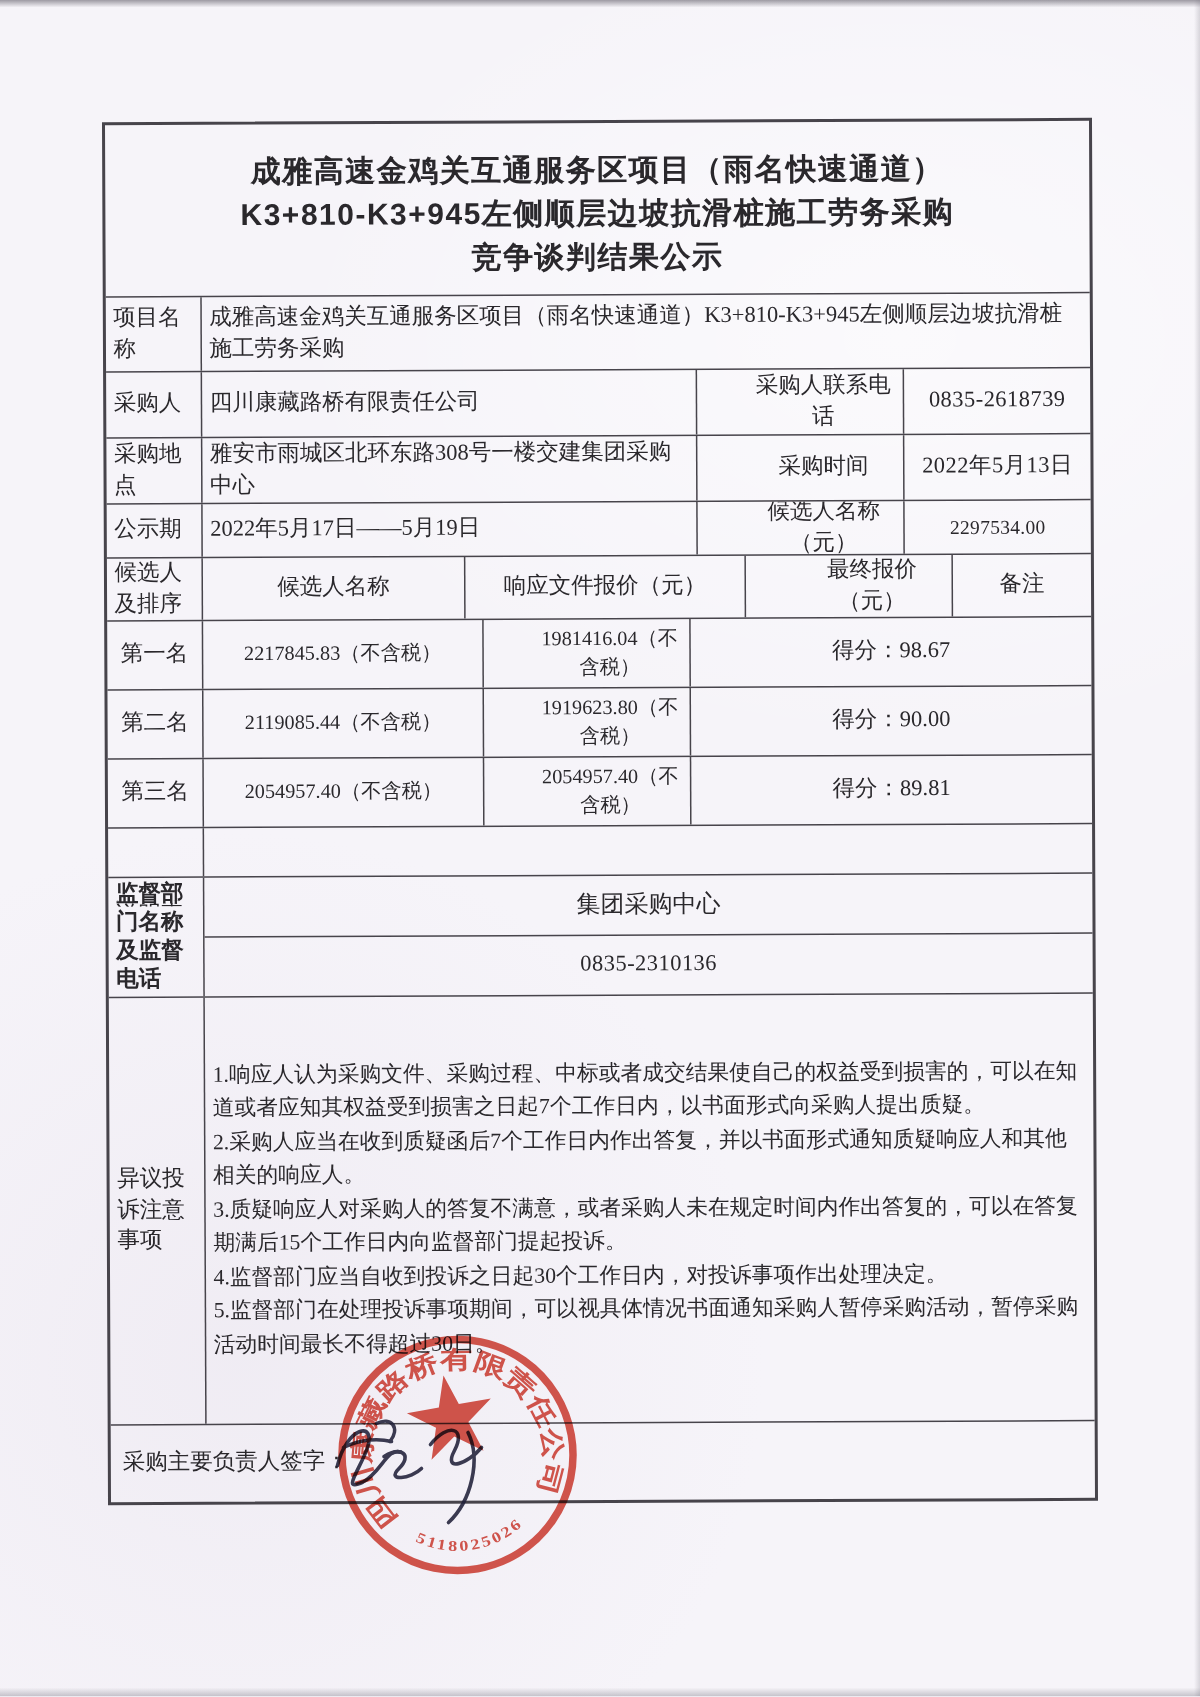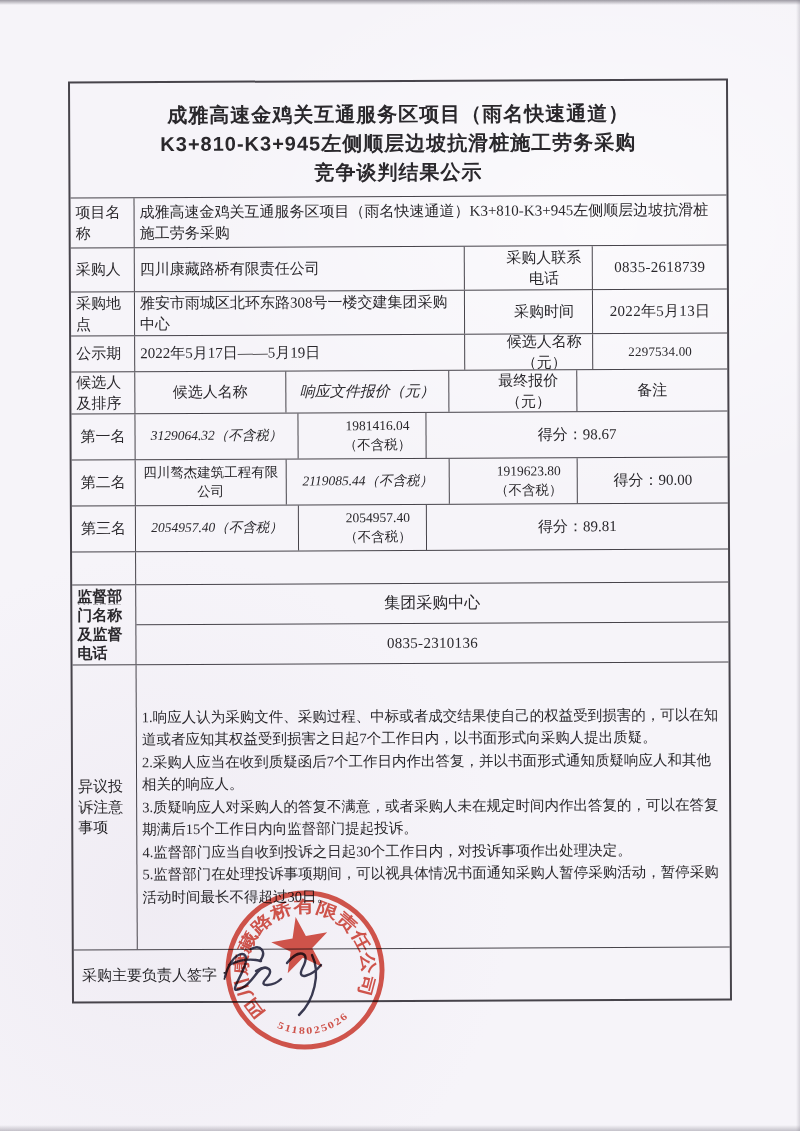--- a/index.html
+++ b/index.html
@@ -44,23 +44,23 @@
   .cell{
     box-sizing:border-box;
     display:flex;flex-direction:column;justify-content:center;
     padding:2px 5px;
     font-size:15px;line-height:1.38;
     word-break:break-all;
     overflow:hidden;
   }
   .cell + .cell{border-left:1.5px solid var(--line);}
   .c0{width:63px;flex:none;}
-  .c1{width:151px;flex:none;}
-  .c2{width:163px;flex:none;font-style:italic;}
-  .c3{width:128px;flex:none;padding-left:36px;}
+  .c1{width:175px;flex:none;}
+  .c2{width:187px;flex:none;}
+  .c3{width:138px;flex:none;padding-left:36px;}
   .c4{flex:1;}
   .span12{width:330px;flex:none;}
   .span14{flex:1;}
   .center{text-align:center;align-items:center;}
   .left{text-align:left;}
 
   .r-title{height:114px;}
   .r-title .cell{width:100%;padding-top:10px;justify-content:center;}
   .title-line{
     text-align:center;
@@ -149,28 +149,27 @@
     <div class="row r-chead">
       <div class="cell c0 left head-cell">候选人及排序</div>
       <div class="cell c1 center head-cell">候选人名称</div>
       <div class="cell c2 center head-cell">响应文件报价（元）</div>
       <div class="cell c3 center head-cell">最终报价（元）</div>
       <div class="cell c4 center head-cell">备注</div>
     </div>
 
     <div class="row r-cand">
       <div class="cell c0 center">第一名</div>
-      <div class="cell c2 center price">3129064.32（不含税）</div>
+      <div class="cell c2 center price">2217845.83（不含税）</div>
       <div class="cell c3 center price">1981416.04（不含税）</div>
       <div class="cell c4 center">得分：98.67</div>
     </div>
 
     <div class="row r-cand">
       <div class="cell c0 center">第二名</div>
-      <div class="cell c1 center price">四川骜杰建筑工程有限公司</div>
       <div class="cell c2 center price">2119085.44（不含税）</div>
       <div class="cell c3 center price">1919623.80（不含税）</div>
       <div class="cell c4 center">得分：90.00</div>
     </div>
 
     <div class="row r-cand">
       <div class="cell c0 center">第三名</div>
       <div class="cell c2 center price">2054957.40（不含税）</div>
       <div class="cell c3 center price">2054957.40（不含税）</div>
       <div class="cell c4 center">得分：89.81</div>

